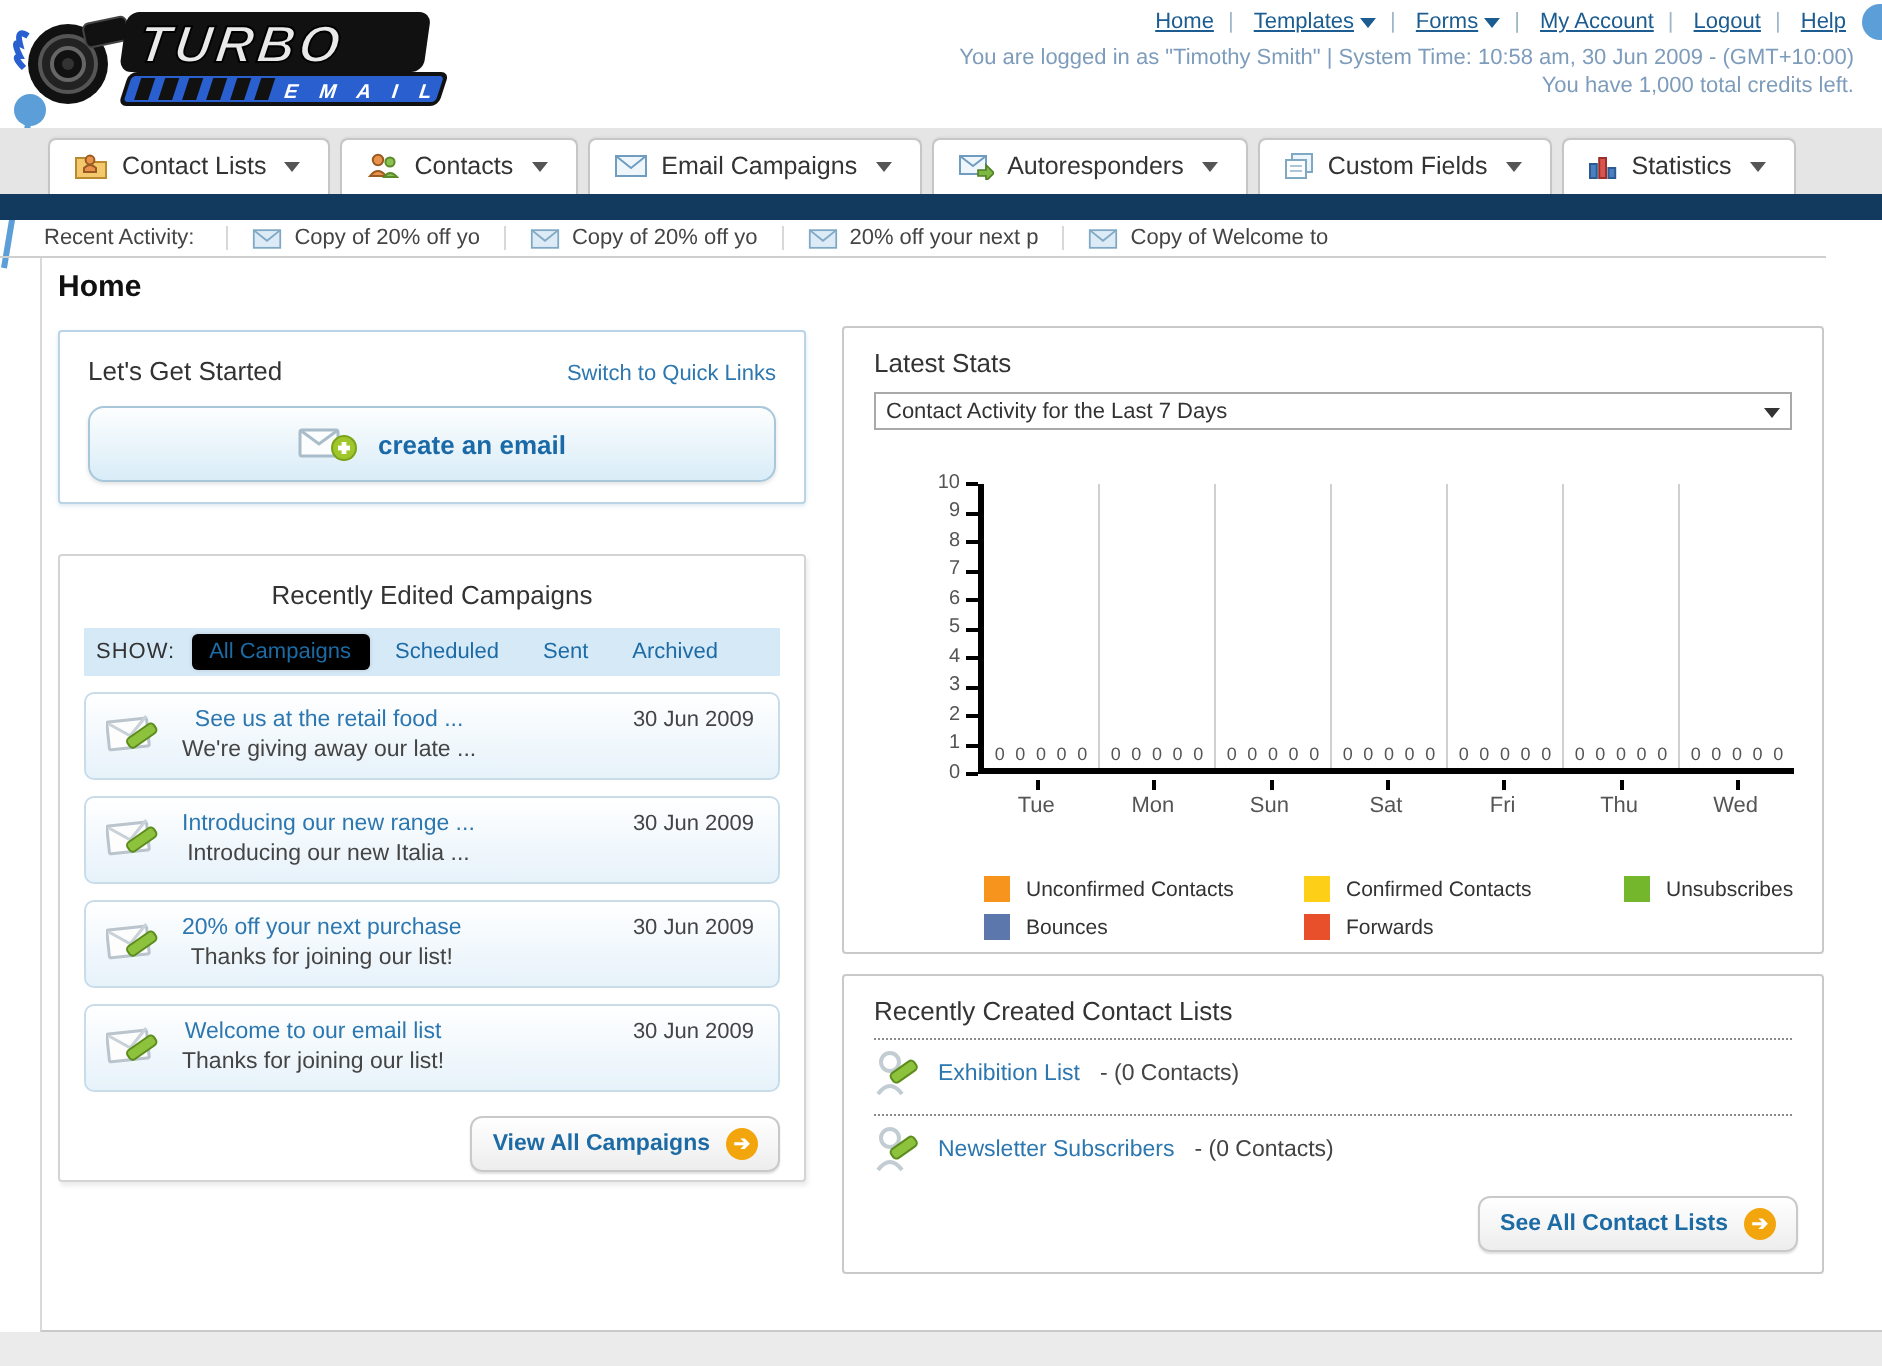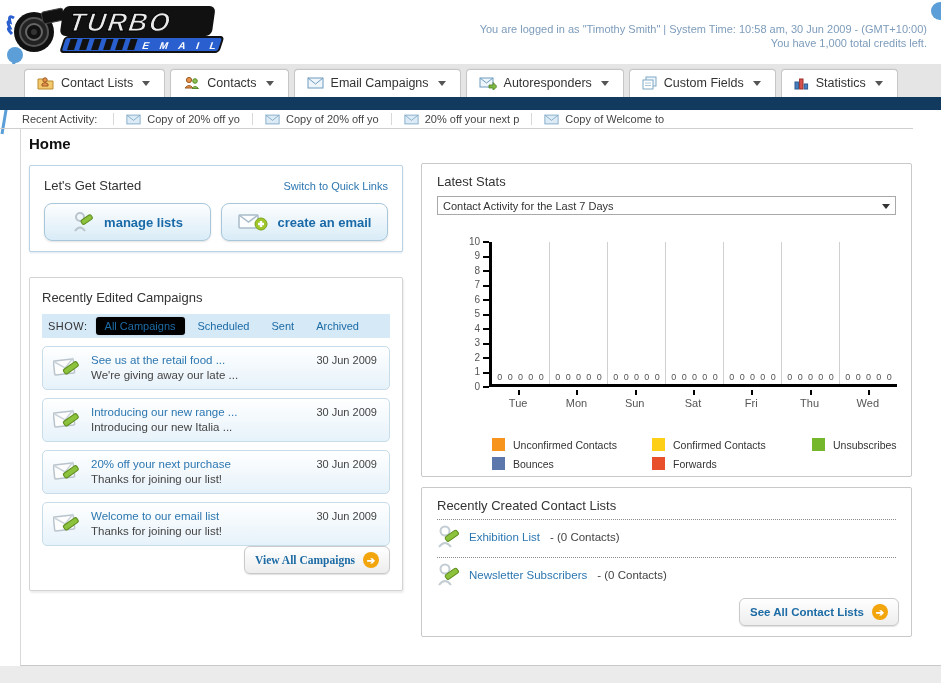--- a/index.html
+++ b/index.html
@@ -59,32 +59,32 @@
   
   .gs-panel { top:36px; left:8px; width:374px; height:87px; padding:12px 14px; }
   .gs-head { display:flex; justify-content:space-between; align-items:baseline;gap:28px; }
   .gs-link { font-size:11px; color:#2d77b0; cursor:pointer; }
   .gs-buttons { display:flex; gap:10px; margin-top:10px; }
   .big-btn { flex:1; height:38px; display:flex; align-items:center; justify-content:center; gap:10px;
     background:linear-gradient(#fdfefe,#d9ecf7); border:1px solid #a8c7da; border-radius:8px;
     font-size:13px; font-weight:bold; color:#1a6aa8; cursor:pointer; box-shadow:0 1px 2px rgba(0,0,0,0.12); }
 
   
-  .camp-panel { top:148px; left:8px; width:374px; height:314px; padding:12px 12px; box-shadow:1px 2px 2px rgba(0,0,0,0.08); border:1px solid #d4d4d4;}
+  .camp-panel { top:148px; left:8px; width:374px; height:314px; padding:12px 12px; box-shadow:1px 2px 2px rgba(0,0,0,0.08); border:1px solid #d4d4d4;text-align:center;}
   .show-bar { margin-top:9px; height:24px; background:#d6e9f7; display:flex; align-items:center; font-size:11px; padding:12px 6px; gap:4px;}
   .show-label { color:#333; margin-right:4px; letter-spacing:0.5px; }
   .filter { color:#1c6ba5; padding:3px 9px; cursor:pointer; }
   .filter.active { background:#000000; border-radius:3px; color:#1c6ba5; box-shadow:0 0 2px rgba(0,0,0,0.15); }
   .camp-card { position:relative; margin-top:8px; height:44px; border:1px solid #c8dcea; border-radius:5px;
     background:linear-gradient(#ffffff,#e6f2fa); display:flex; align-items:center; padding:0 10px; gap:10px; cursor:pointer; }
   .camp-text { line-height:15px; font-size:11.5px; }
   .camp-title { color:#2d77b0; cursor:pointer; display:block; }
   .camp-sub { color:#444; }
   .camp-date { position:absolute; top:7px; right:12px; font-size:11px; color:#444; }
-  .view-row { display:flex; justify-content:flex-end;font-family:Liberation Serif, serif; }
+  .view-row { margin-top:12px; display:flex; justify-content:flex-end; }
 
   .pill-btn { display:flex; align-items:center; gap:8px; background:linear-gradient(#ffffff,#ededed);
     border:1px solid #c9c9c9; border-radius:6px; padding:5px 10px; font-size:11.5px; font-weight:bold;
     color:#1c6ba5; cursor:pointer; box-shadow:0 1px 1px rgba(0,0,0,0.12); }
   .arrow-circle { width:16px; height:16px; border-radius:50%; background:#f2a50c; color:#fff;
     display:flex; align-items:center; justify-content:center; font-size:10px; font-weight:bold; }
   .arrow-circle::after { content:"\2794"; }
 
   
   .stats-panel { top:34px; left:400px; width:491px; height:314px; padding:10px 15px; }
@@ -151,20 +151,28 @@
           <rect x="100" y="35" width="7" height="11"></rect>
             <rect x="112" y="35" width="7" height="11"></rect>
           <rect x="124" y="35" width="7" height="11"></rect>
             <rect x="136" y="35" width="7" height="11"></rect>
         </g>
         <text x="150" y="45" font-family="Liberation Sans, sans-serif" font-size="10" font-weight="bold" fill="#fff" letter-spacing="4">E M A I L</text>
       </g>
     </svg>
   </div>
 
+  <div class="top-nav">
+    <a>Home</a><span class="sep">|</span>
+    <a><span>Templates</span><span class="caret-down"></span></a><span class="sep">|</span>
+    <a><span>Forms</span><span class="caret-down"></span></a><span class="sep">|</span>
+    <a>My Account</a><span class="sep">|</span>
+    <a>Logout</a><span class="sep">|</span>
+    <a>Help</a>
+  </div>
   <div class="login-info">
     <div>You are logged in as "Timothy Smith" | System Time: 10:58 am, 30 Jun 2009 - (GMT+10:00)</div>
     <div>You have 1,000 total credits left.</div>
   </div>
   <div class="callout-dot-right"></div>
 </div>
 
 <svg class="callout-left" width="30" height="96" viewBox="0 0 30 96">
   <line x1="15" y1="12" x2="2" y2="90" stroke="#5b9ed8" stroke-width="3"></line>
   <circle cx="15" cy="11" r="8" fill="#5b9ed8"></circle>
@@ -266,28 +274,20 @@
 
 <div class="content">
   <div class="page-title">Home</div>
 
   <div class="panel panel-blue gs-panel">
     <div class="gs-head">
       <span class="panel-title">Let's Get Started</span>
       <a class="gs-link">Switch to Quick Links</a>
     </div>
     <div class="gs-buttons">
-      <div class="big-btn">
-        <svg width="22" height="22" viewBox="0 0 22 22">
-          <circle cx="8" cy="6" r="4" fill="none" stroke="#b9c4cc" stroke-width="2"></circle>
-          <path d="M3 20 q5 -7 10 0" fill="none" stroke="#b9c4cc" stroke-width="2"></path>
-          <rect x="9" y="6" width="12" height="5" rx="2" transform="rotate(-35 15 9)" fill="#8cc23c" stroke="#5d8c1e"></rect>
-        </svg>
-        <span>manage lists</span>
-      </div>
       <div class="big-btn">
         <svg width="30" height="20" viewBox="0 0 30 20">
           <rect x="1" y="3" width="19" height="13" rx="1" fill="#fbfdfe" stroke="#a9bcc9" stroke-width="1.5"></rect>
           <path d="M1 3 l9.5 7 L20 3" fill="none" stroke="#a9bcc9" stroke-width="1.5"></path>
           <circle cx="23" cy="12" r="6" fill="#9fc72c" stroke="#7aa31a"></circle>
           <rect x="20" y="10.8" width="6" height="2.4" fill="#fff"></rect>
           <rect x="21.8" y="9" width="2.4" height="6" fill="#fff"></rect>
         </svg>
         <span>create an email</span>
       </div>

